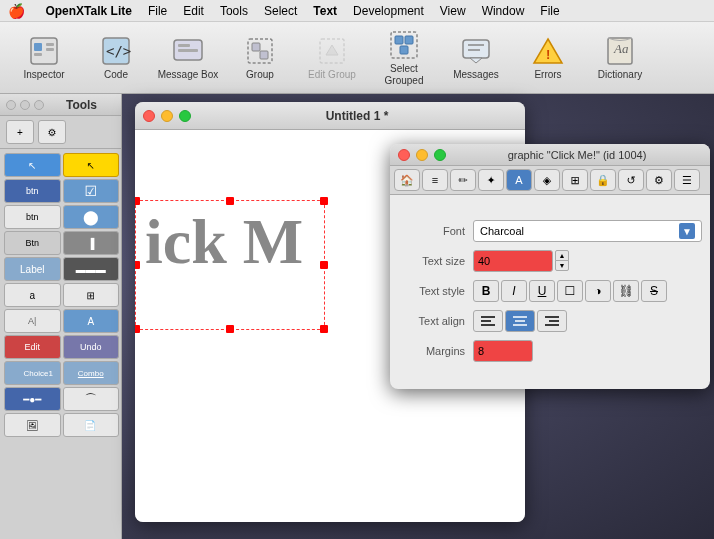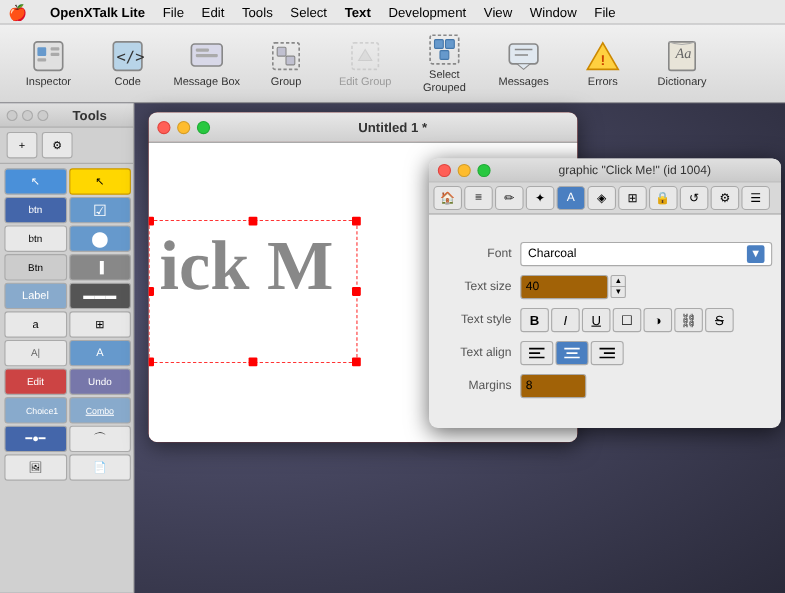--- a/index.html
+++ b/index.html
@@ -134,22 +134,22 @@
       border: 1px solid #aaa;
       border-radius: 3px;
       cursor: pointer;
       font-size: 10px;
     }
     .tool-btn.active { background: #4a90d9; color: white; }
 
     
     .doc-window {
       width: 390px;
-      height: 300px;
-      background: #7f1d1d;
+      height: 420px;
+      background: #a3a3a3;
       border-radius: 8px;
       box-shadow: 0 4px 20px rgba(0,0,0,0.5);
       position: absolute;
       top: 8px;
       left: 135px;
       overflow: hidden;
     }
     .doc-titlebar {
       height: 28px;
       background: linear-gradient(to bottom, #e8e8e8, #d0d0d0);
@@ -284,21 +284,21 @@
     .prop-value {
       flex: 1;
       display: flex;
       align-items: flex-start;
       gap: 2px;
     }
     .prop-input {
       height: 22px;
       border: 1px solid #aaa;
       border-radius: 3px;
-      background: #a16207;
+      background: #ef4444;
       padding: 0 4px;
       font-size: 11px;
       width: 60px;
     }
     .prop-dropdown {
       flex: 1;
       height: 22px;
       background: white;
       border: 1px solid #aaa;
       border-radius: 3px;

